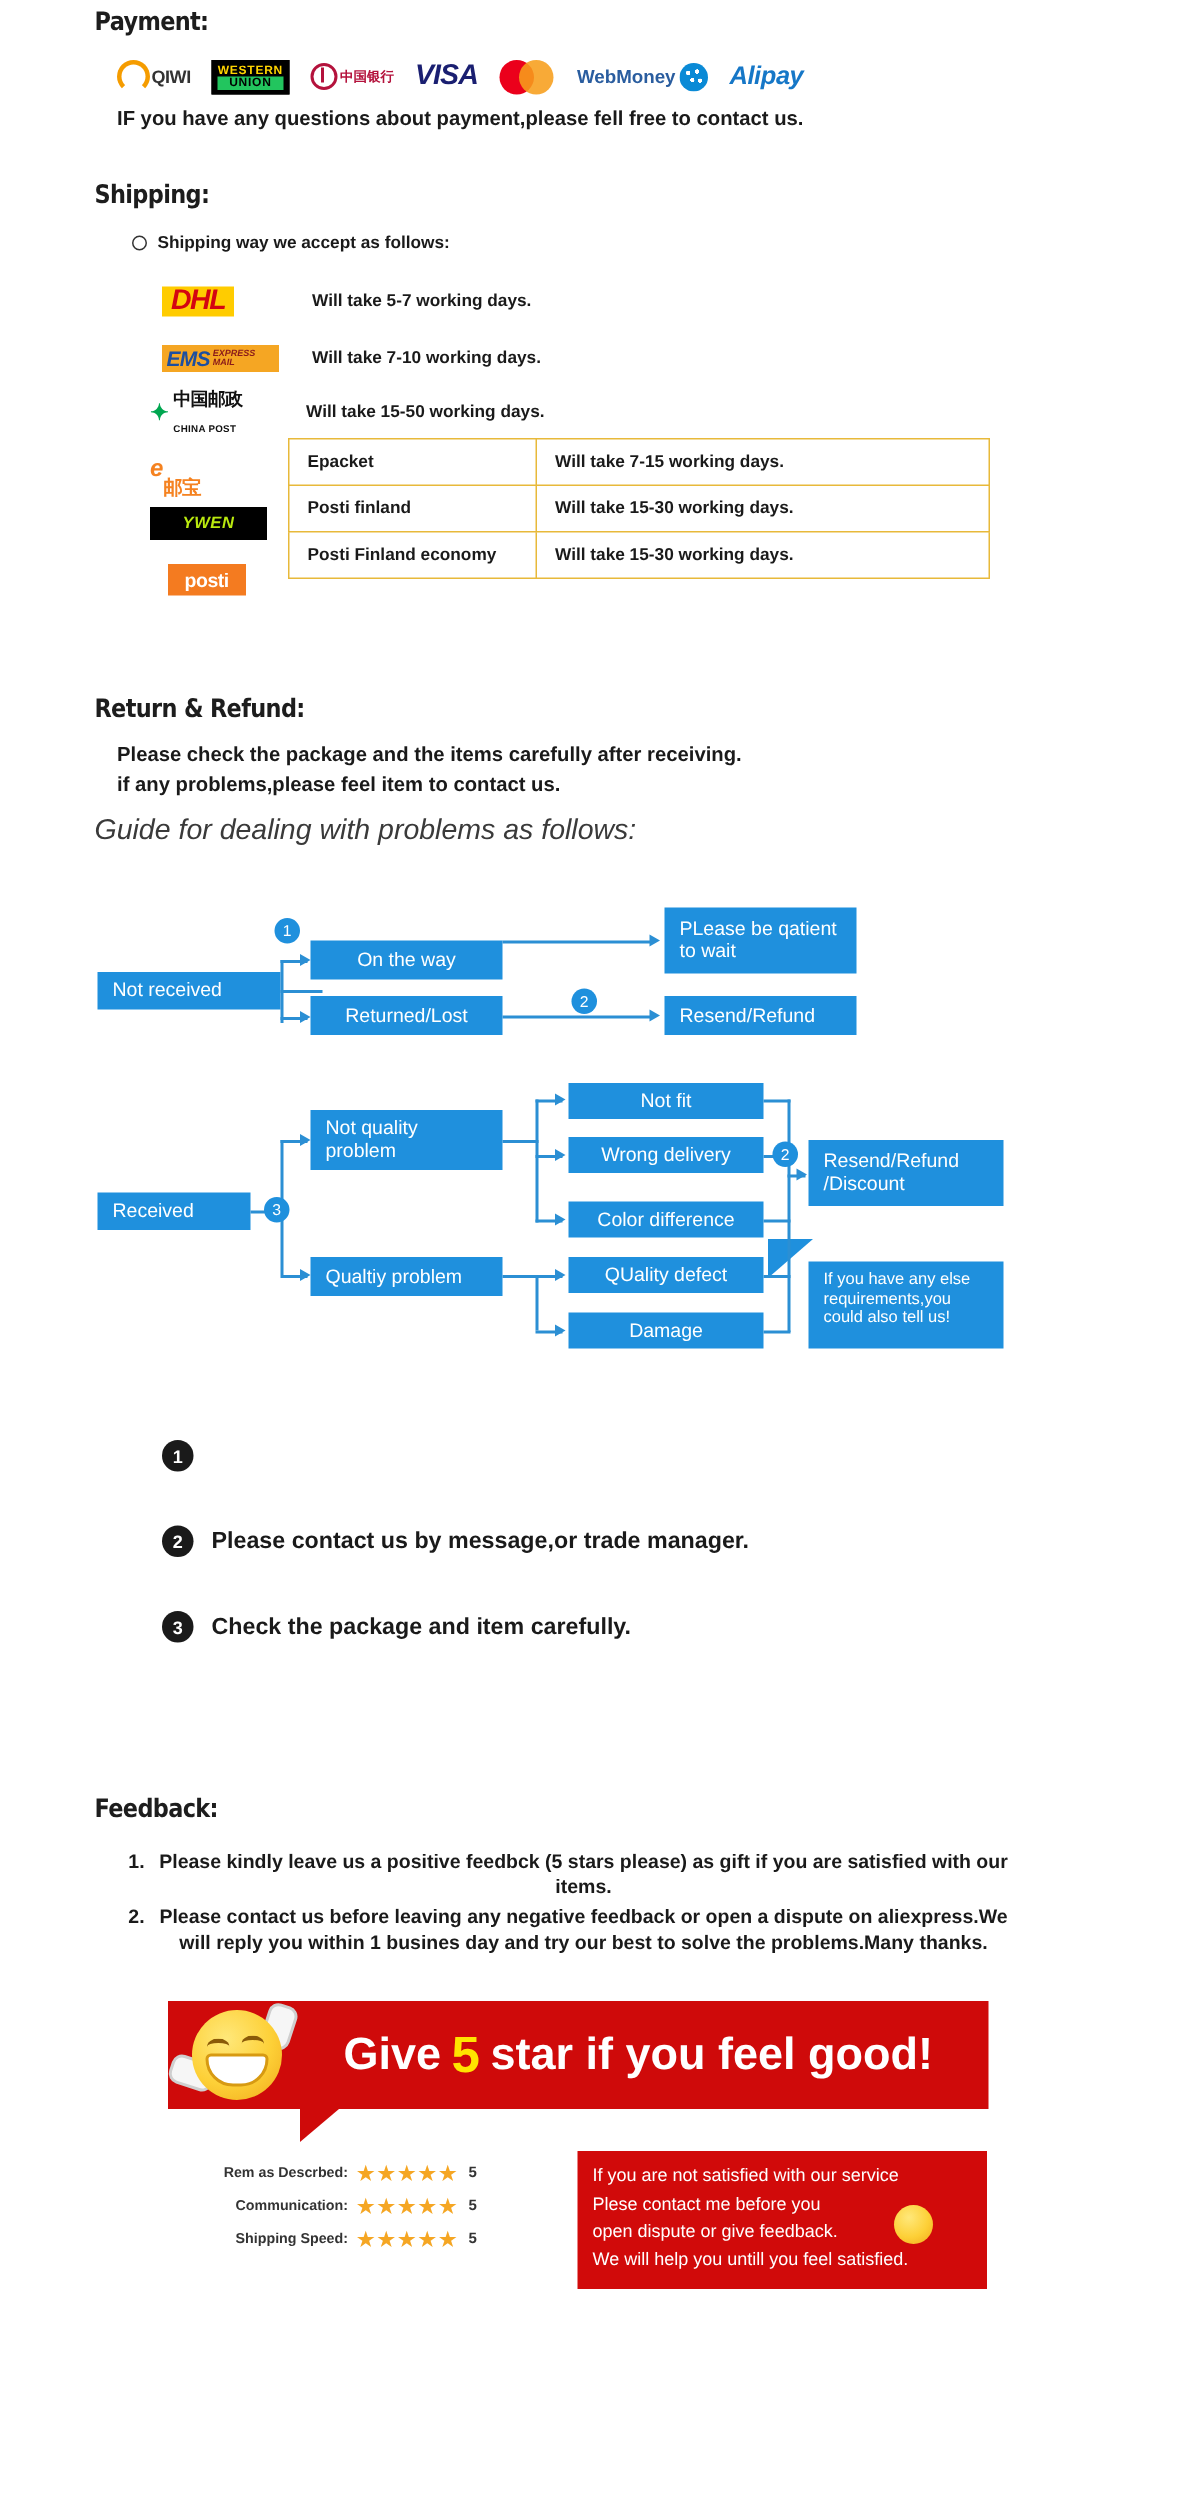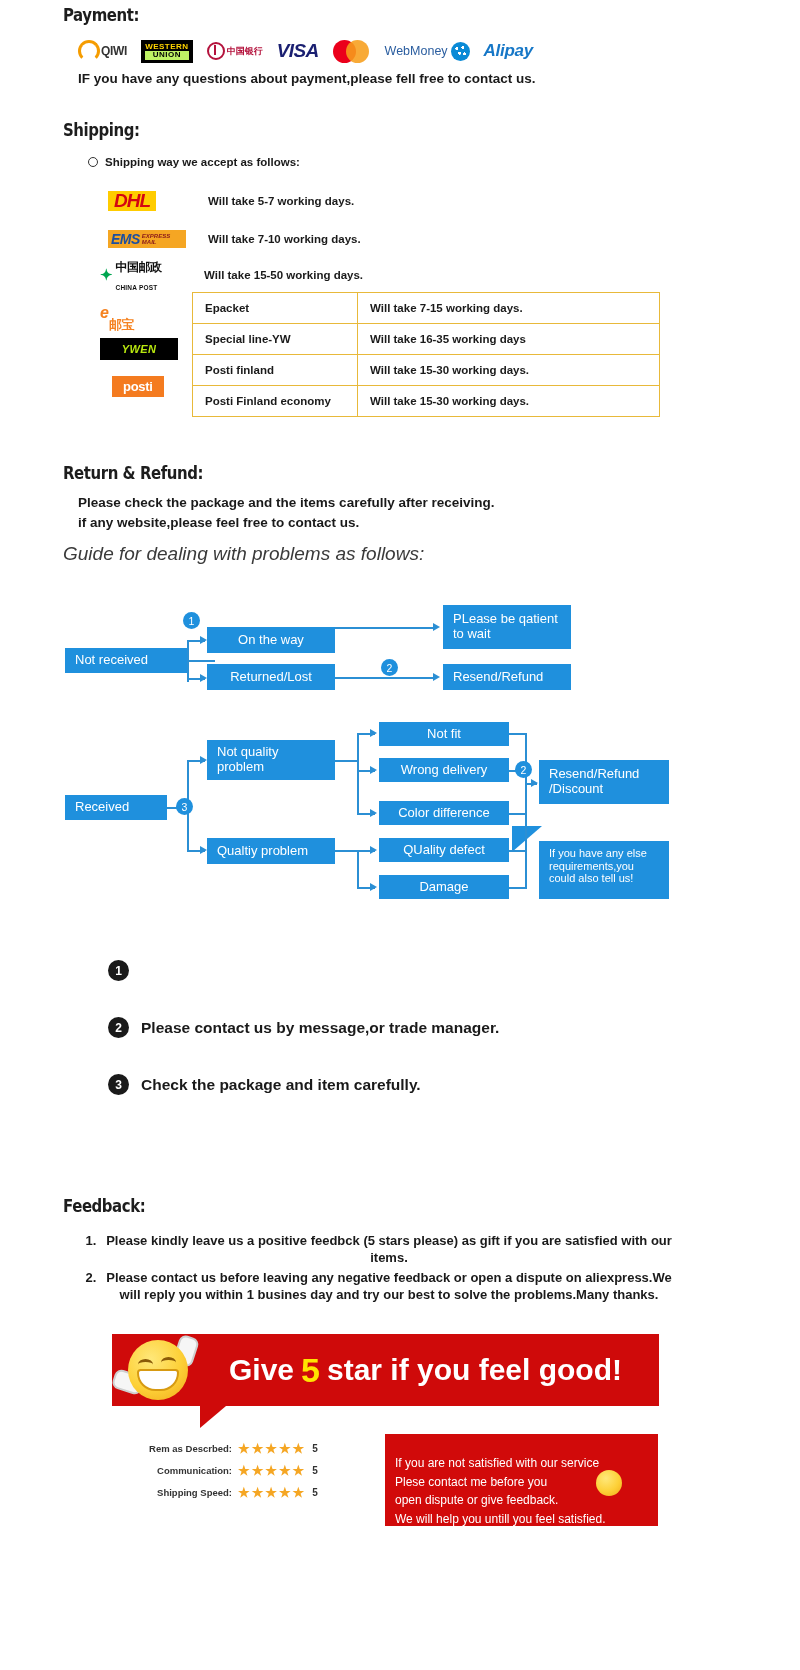--- a/index.html
+++ b/index.html
@@ -23,31 +23,31 @@
   #payment-logos{position:absolute;left:78px;top:36px;width:560px;height:30px;
     display:flex;align-items:center;gap:14px;}
   .logo{height:26px;display:flex;align-items:center;justify-content:center;}
   .qiwi{color:#f59c00;font-weight:bold;font-size:13px;display:flex;align-items:center;gap:1px;}
   .qiwi .ring{width:16px;height:16px;border:3px solid #f59c00;border-radius:50%;
      border-bottom-color:transparent;display:inline-block;}
   .qiwi .txt{color:#333;font-size:12px;letter-spacing:-0.3px;}
   .wu{background:#000;color:#ffd400;font-weight:bold;font-size:8px;line-height:8.5px;
      padding:2px 3px;text-align:center;letter-spacing:0.5px;border:1px solid #000;}
   .wu span{display:block;}
-  .wu .u{background:#bef264;color:#000;}
+  .wu .u{background:#22c55e;color:#000;}
   .boc{display:flex;align-items:center;gap:2px;}
   .boc .bocmark{width:14px;height:14px;border:2px solid #b4123c;border-radius:50%;position:relative;}
   .boc .bocmark:after{content:"";position:absolute;left:5px;top:1px;width:2px;height:10px;background:#b4123c;}
   .boc .boctxt{font-size:9px;color:#b4123c;font-weight:bold;}
   .visa{color:#1a1f71;font-weight:bold;font-style:italic;font-size:19px;letter-spacing:-0.6px;}
   .mc{position:relative;width:38px;height:23px;}
   .mc .c1,.mc .c2{position:absolute;top:0;width:23px;height:23px;border-radius:50%;}
   .mc .c1{left:0;background:#eb001b;}
   .mc .c2{left:13px;background:#f79e1b;opacity:.88;}
-  .wm{color:#2a5d9f;font-weight:normal;font-size:12.5px;}
+  .wm{color:#2a5d9f;font-weight:bold;font-size:12.5px;}
   .wm-dot{width:19px;height:19px;border-radius:50%;background:#0a8ad6;margin-left:3px;
      background-image:radial-gradient(circle at 30% 35%, #fff 1.4px, transparent 1.5px),
        radial-gradient(circle at 62% 30%, #fff 1.4px, transparent 1.5px),
        radial-gradient(circle at 45% 60%, #fff 1.4px, transparent 1.5px),
        radial-gradient(circle at 72% 62%, #fff 1.4px, transparent 1.5px);}
   .alipay{color:#1677c7;font-weight:bold;font-style:italic;font-size:17px;letter-spacing:-0.3px;}
   #payment-note{position:absolute;left:78px;top:71px;font-size:13.5px;font-weight:bold;}
 
   
   #shipping-head{position:absolute;left:63px;top:120px;}
@@ -137,21 +137,21 @@
   .thumb.t2{left:113px;top:1372px;width:26px;height:16px;transform:rotate(18deg);}
 
   
   #ratings{position:absolute;left:140px;top:1437px;font-size:9.5px;font-weight:bold;color:#333;}
   .rate-row{display:flex;align-items:center;gap:6px;height:22px;}
   .rate-label{width:92px;text-align:right;}
   .stars{color:#f5a623;font-size:13px;letter-spacing:2px;}
   .rate-num{font-size:10px;color:#333;}
 
   #service-box{position:absolute;left:385px;top:1434px;width:273px;height:92px;background:#d10a0a;
-     color:#fff;font-size:12px;line-height:1.55;padding:20px 10px;box-sizing:border-box;font-weight:normal;}
+     color:#fff;font-size:12px;line-height:1.55;padding:7px 10px;box-sizing:border-box;font-weight:normal;}
   #service-smiley{position:absolute;left:596px;top:1470px;width:26px;height:26px;border-radius:50%;
      background:radial-gradient(circle at 38% 32%, #ffe87a 0%, #fdd037 55%, #f0a81a 100%);}
 </style>
 </head>
 <body>
 
 <div class="page">
 
   <div class="sec-head" id="payment-head">Payment:</div>
 
@@ -233,40 +233,36 @@
     <div class="ship-logo">
         <span class="posti">posti</span>
       </div>
   </div>
 
   <table id="ship-table">
     <tbody>
         <tr>
       <td class="c1">Epacket</td>
       <td>Will take 7-15 working days.</td>
-    </tr>
-    <tr>
-      <td class="c1">Special line-YW</td>
-      <td>Will take 16-35 working days</td>
     </tr>
     <tr>
       <td class="c1">Posti finland</td>
       <td>Will take 15-30 working days.</td>
     </tr>
     <tr>
       <td class="c1">Posti Finland economy</td>
       <td>Will take 15-30 working days.</td>
     </tr>
   </tbody>
     </table>
 
   <div class="sec-head" id="return-head">Return &amp; Refund:</div>
   <div id="return-lines">
     <div class="body-text">Please check the package and the items carefully after receiving.</div>
-    <div class="body-text">if any website,please feel free to contact us.</div>
+    <div class="body-text">if any problems,please feel item to contact us.</div>
   </div>
   <div id="guide-title">Guide for dealing with problems as follows:</div>
 
   <div class="fbox" style="left:65px;top:648px;width:122px;height:25px;">Not received</div>
   <div class="fbox center" style="left:207px;top:627px;width:128px;height:26px;">On the way</div>
   <div class="fbox center" style="left:207px;top:664px;width:128px;height:26px;">Returned/Lost</div>
   <div class="fbox" style="left:443px;top:605px;width:128px;height:44px;">PLease be qatient to wait</div>
   <div class="fbox" style="left:443px;top:664px;width:128px;height:26px;">Resend/Refund</div>
 
   <div class="fline h" style="left:187px;top:660px;width:28px;"></div>

